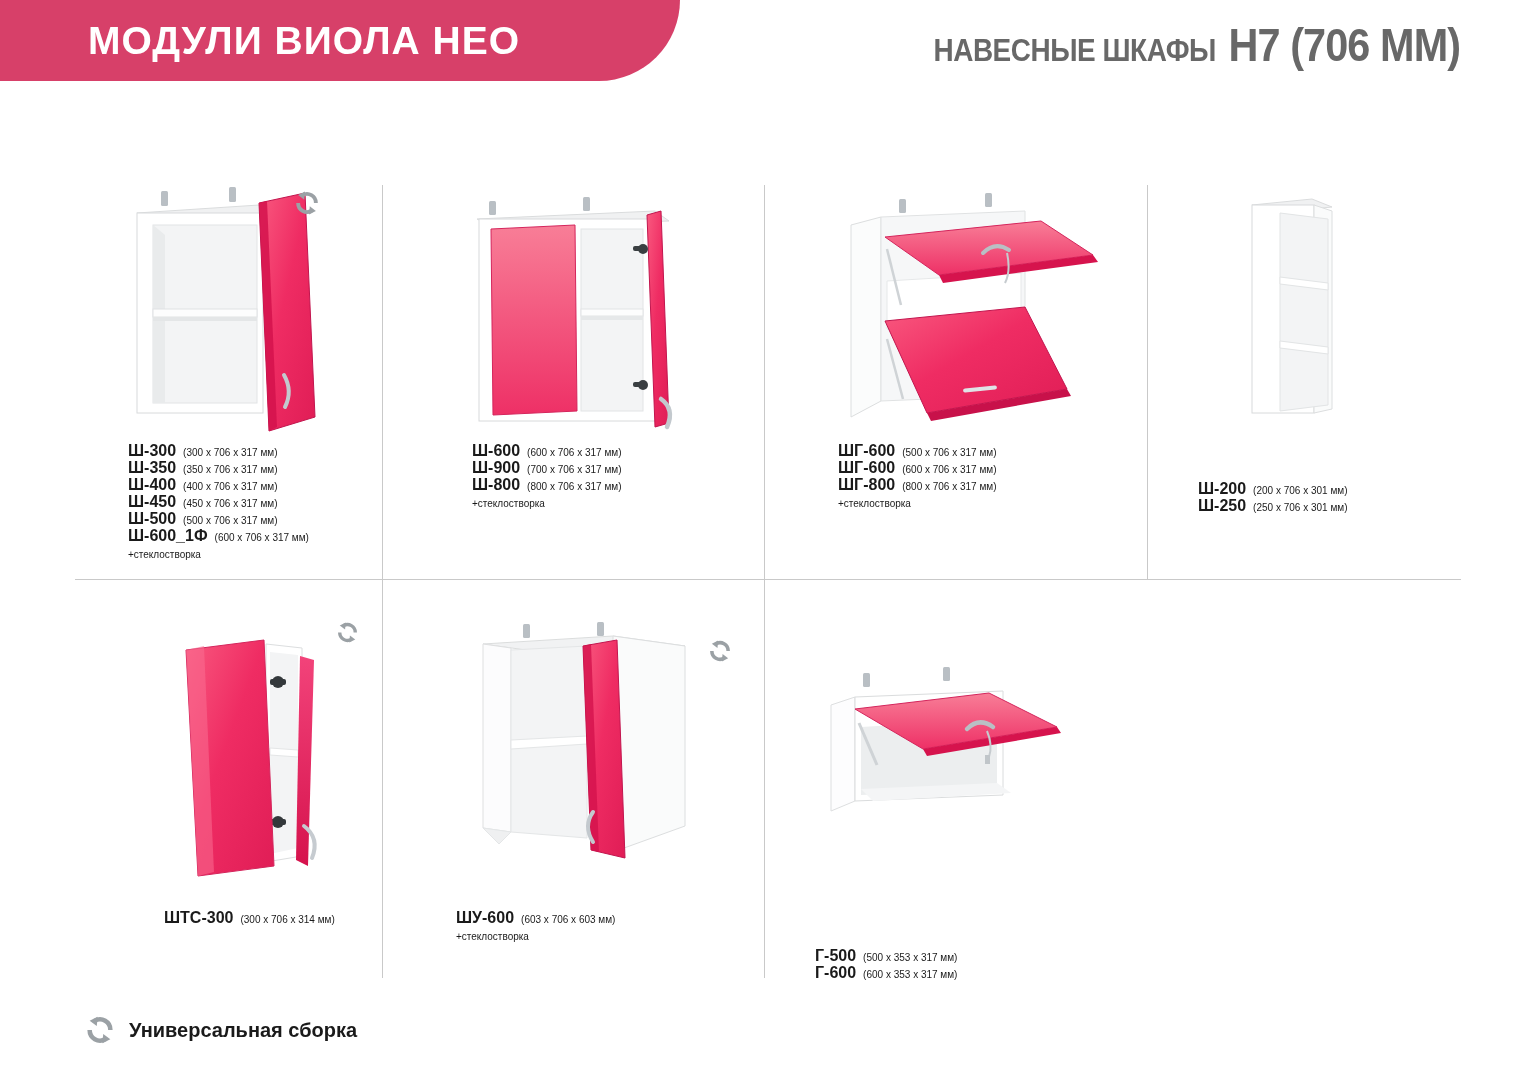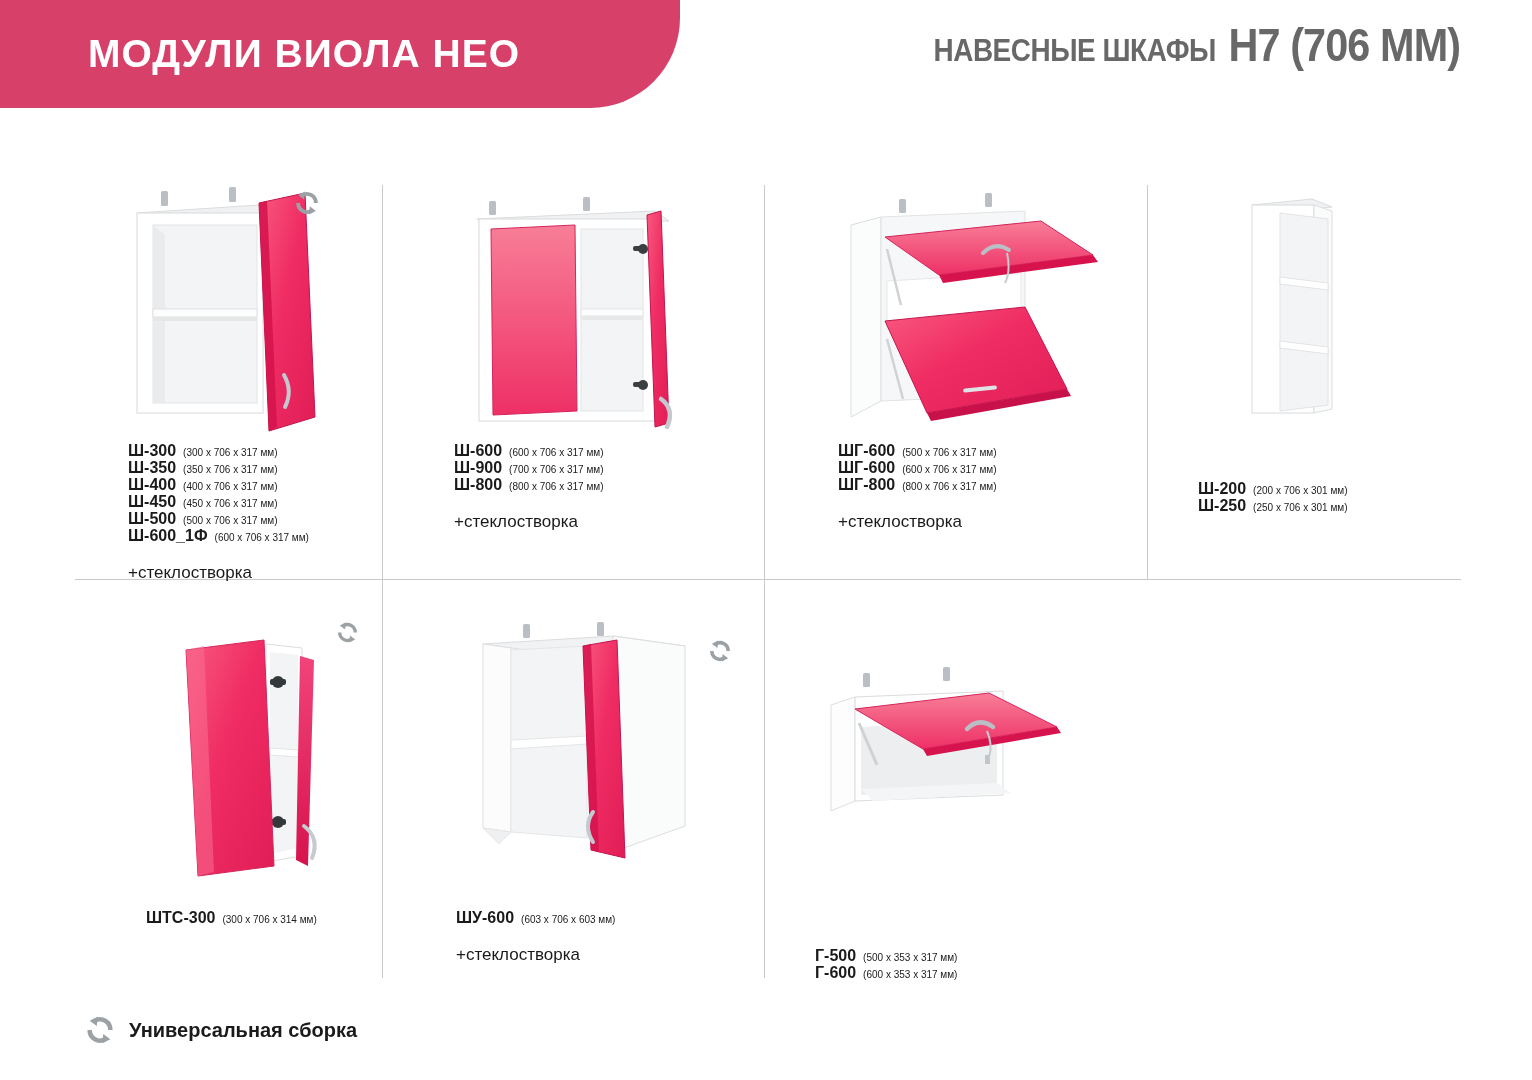--- a/index.html
+++ b/index.html
@@ -1,20 +1,20 @@
 <!DOCTYPE html>
 <html><head>
 <meta charset="utf-8">
 <style>
   html,body{margin:0;padding:0;background:#fff;}
   .page{position:relative;width:1532px;height:1080px;background:#ffffff;overflow:hidden;
         font-family:"Liberation Sans",sans-serif;color:#1a1a1a;}
 
   
-  .banner{position:absolute;left:0;top:0;width:680px;height:108px;background:#d74069;
+  .banner{position:absolute;left:0;top:0;width:680px;height:81px;background:#d74069;
           border-radius:0 0 90px 0;display:flex;align-items:center;text-align:center;}
   .banner-title{color:#ffffff;font-size:39px;font-weight:bold;letter-spacing:1px;padding-left:88px;white-space:nowrap;}
   .section-title{position:absolute;right:72px;top:18px;display:flex;align-items:baseline;gap:14px;
                  color:#686868;transform:scaleX(.9);transform-origin:100% 50%;white-space:nowrap;}
   .section-title .small{font-size:31px;font-weight:bold;letter-spacing:-0.5px;}
   .section-title .big{font-size:46px;font-weight:bold;letter-spacing:-1px;}
 
   
   .grid{position:absolute;left:75px;top:185px;width:1386px;height:793px;display:grid;
         grid-template-columns:308px 382px 383px 313px;grid-template-rows:395px 398px;}
@@ -24,22 +24,22 @@
 
   .figure{position:absolute;}
   .ua-badge{position:absolute;width:24px;height:24px;}
 
   .spec{position:absolute;line-height:15px;}
   .row1 .spec{top:258px;}
   .row2 .spec{top:330px;}
   .spec .line{white-space:nowrap;}
   .spec .model{font-weight:bold;font-size:16px;margin-right:7px;}
   .spec .dims{font-size:10px;}
-  .spec .note{font-size:17px;margin-top:20px;}
-  .pl1{left:53px;} .pl2{left:71px;} .pl3{left:73px;} .pl4{left:50px;margin-top:38px;}
+  .spec .note{font-size:10px;margin-top:2px;}
+  .pl1{left:53px;} .pl2{left:89px;} .pl3{left:73px;} .pl4{left:50px;margin-top:38px;}
 
   
   .legend{position:absolute;left:86px;top:1016px;display:flex;align-items:center;gap:15px;font-weight:bold;}
   .legend-label{font-size:20px;color:#1a1a1a;}
   .legend .ua{width:28px;height:28px;}
 </style>
 </head>
 <body>
 
 <div class="page">

